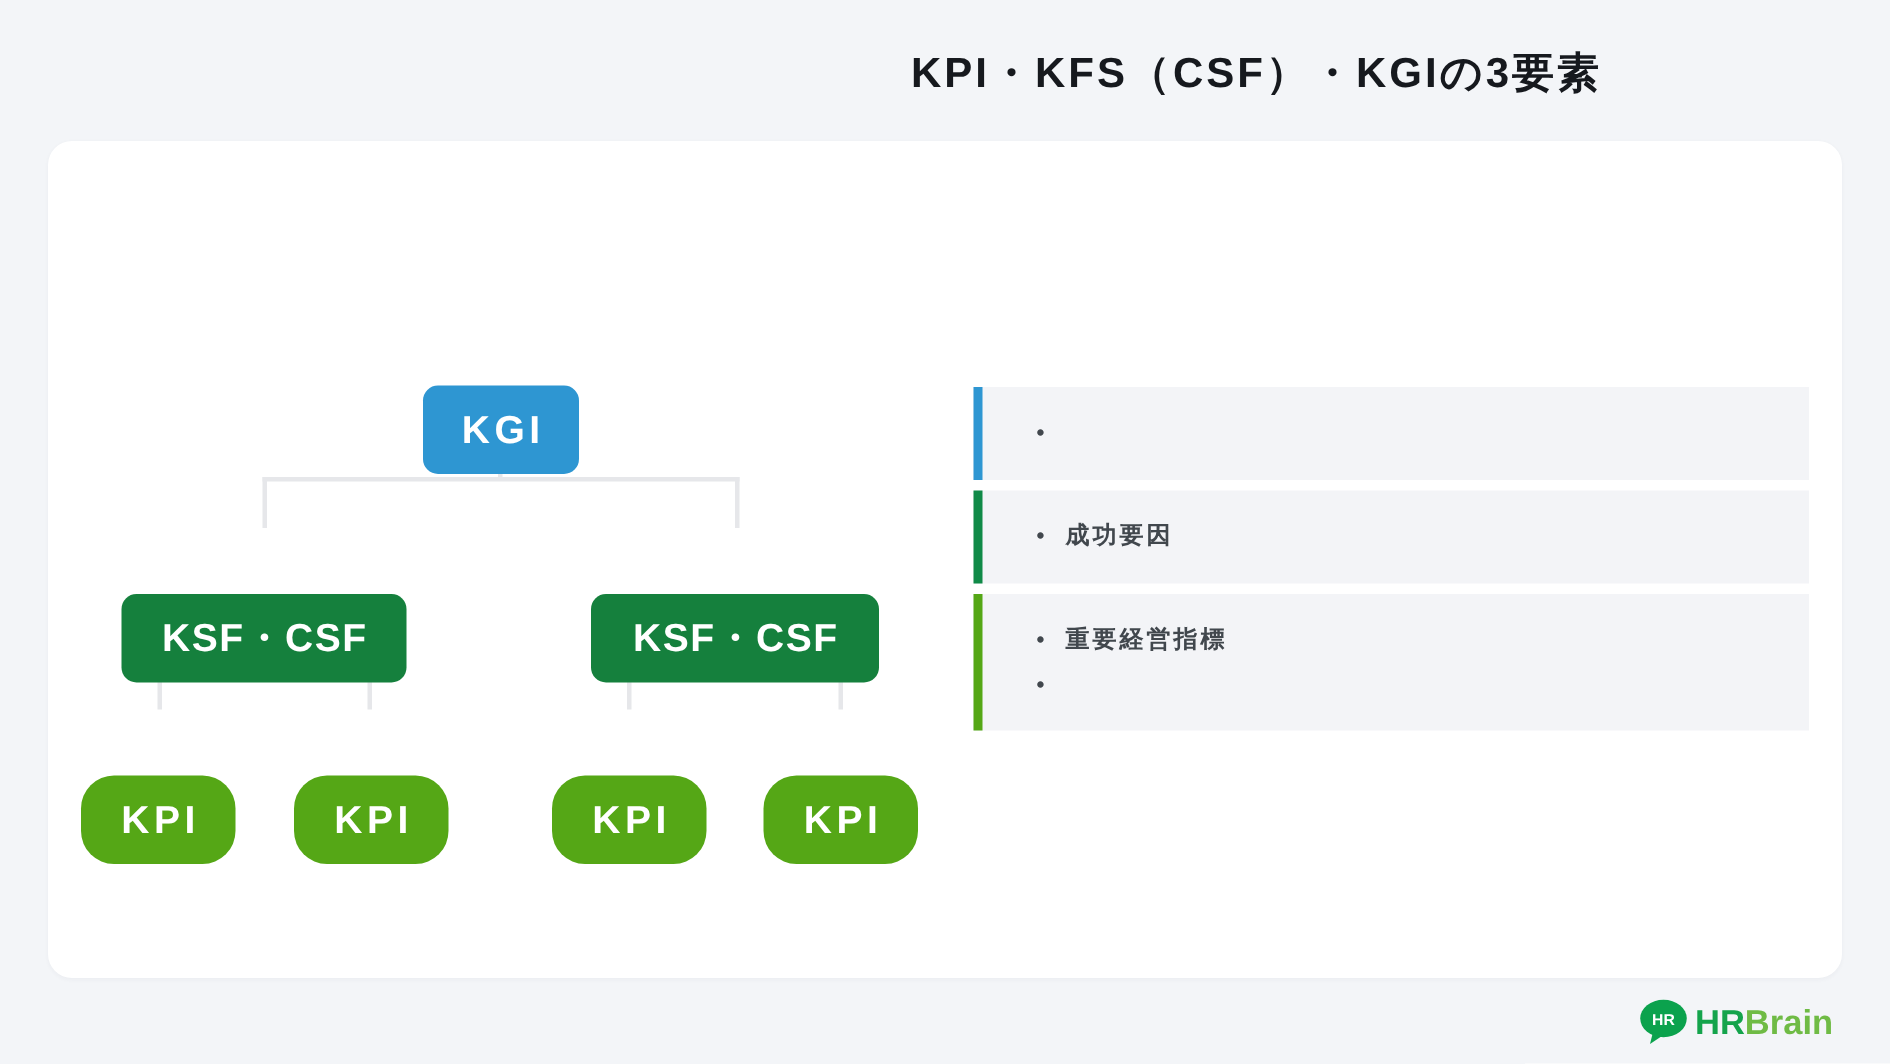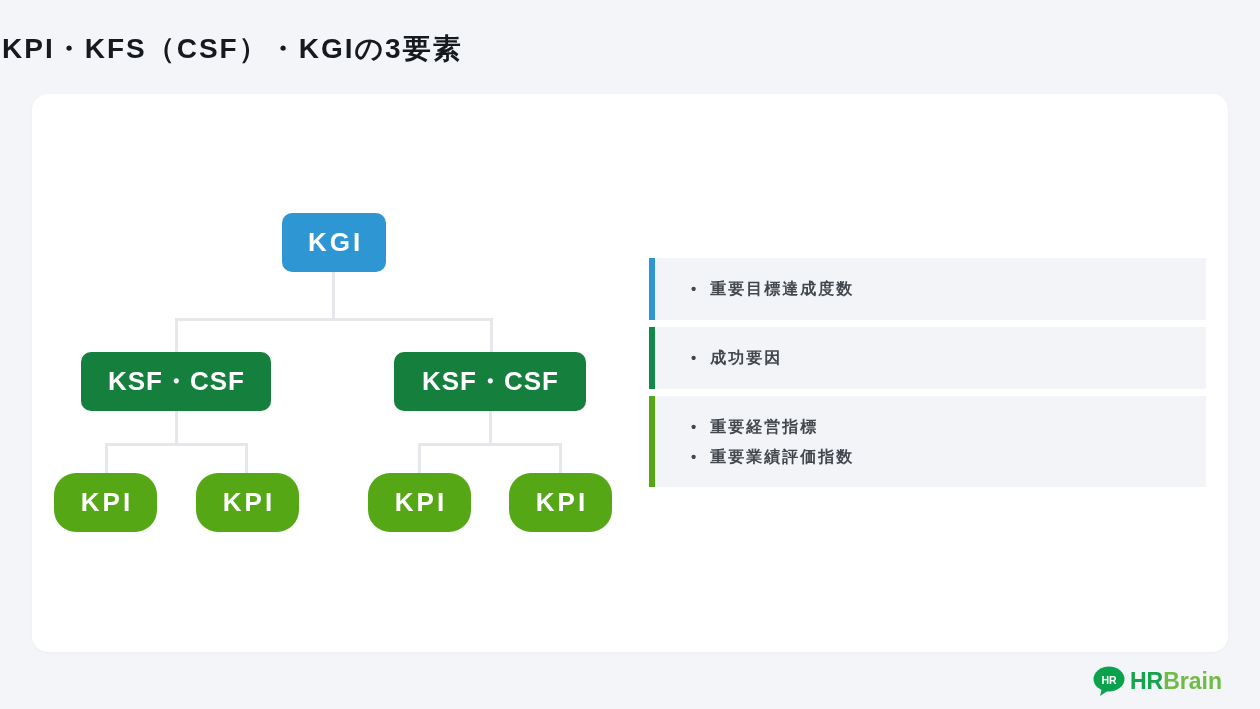--- a/index.html
+++ b/index.html
@@ -4,38 +4,39 @@
 <style>
   * { margin:0; padding:0; box-sizing:border-box; }
   html,body { width:1260px; height:709px; }
   body {
     font-family:"Liberation Sans","DejaVu Sans",sans-serif;
     background:#f3f5f8;
     position:relative;
     overflow:hidden;
   }
   .page-title {
-    position:absolute; left:2px; top:30px; width:1056px;
-    text-align:left;
+    position:absolute; left:12px; top:30px; width:1056px;
+    text-align:right;
     font-size:28px; font-weight:bold; color:#16191e;
     letter-spacing:2px;
   }
   .card {
     position:absolute; left:32px; top:94px;
     width:1196px; height:558px;
     background:#ffffff; border-radius:16px;
     box-shadow:0 1px 3px rgba(40,50,70,0.04);
   }
   
   .node {
     position:absolute;
     display:flex; align-items:center; justify-content:center;
     color:#ffffff; font-weight:bold; font-size:26px;
     border-radius:10px; letter-spacing:2px;
     text-indent:2px;
+    margin-top:44px;
   }
   .node-kgi  { background:#2e96d2; left:250px; top:119px; width:104px; height:59px; letter-spacing:3px; text-indent:3px; }
   .node-ksf  { background:#15803d; letter-spacing:1px; text-indent:1px; }
   .node-ksf-left  { left:49px;  top:258px; width:190px; height:59px; }
   .node-ksf-right { left:362px; top:258px; width:192px; height:59px; }
   .node-kpi  { background:#55a716; width:103px; height:59px; top:379px; letter-spacing:3px; text-indent:3px;border-radius:22px; }
   .node-kpi-1 { left:22px; }
   .node-kpi-2 { left:164px; }
   .node-kpi-3 { left:336px; }
   .node-kpi-4 { left:477px; }
@@ -103,37 +104,35 @@
   <div class="node node-ksf node-ksf-left">KSF・CSF</div>
   <div class="node node-ksf node-ksf-right">KSF・CSF</div>
   <div class="node node-kpi node-kpi-1">KPI</div>
   <div class="node node-kpi node-kpi-2">KPI</div>
   <div class="node node-kpi node-kpi-3">KPI</div>
   <div class="node node-kpi node-kpi-4">KPI</div>
 
   <div class="legend-item legend-blue">
     <div class="legend-line">
       <span class="legend-bullet">•</span>
-      <span>重要目標達成度数</span>
     </div>
   </div>
   <div class="legend-item legend-dgreen">
     <div class="legend-line">
       <span class="legend-bullet">•</span>
       <span>成功要因</span>
     </div>
   </div>
   <div class="legend-item legend-lgreen">
     <div class="legend-line">
       <span class="legend-bullet">•</span>
       <span>重要経営指標</span>
     </div>
     <div class="legend-line">
       <span class="legend-bullet">•</span>
-      <span>重要業績評価指数</span>
     </div>
   </div>
 
 </div>
 
 <div class="logo">
   <svg class="logo-bubble" viewBox="0 0 34 33">
     <ellipse cx="17" cy="14" rx="15.5" ry="12.5" fill="#0ba24d"></ellipse>
     <path d="M10 23 L8 31 L17 25 Z" fill="#0ba24d"></path>
     <text x="17" y="18.5" text-anchor="middle" font-size="10.5" font-weight="bold" font-family="Liberation Sans, sans-serif" fill="#ffffff">HR</text>

